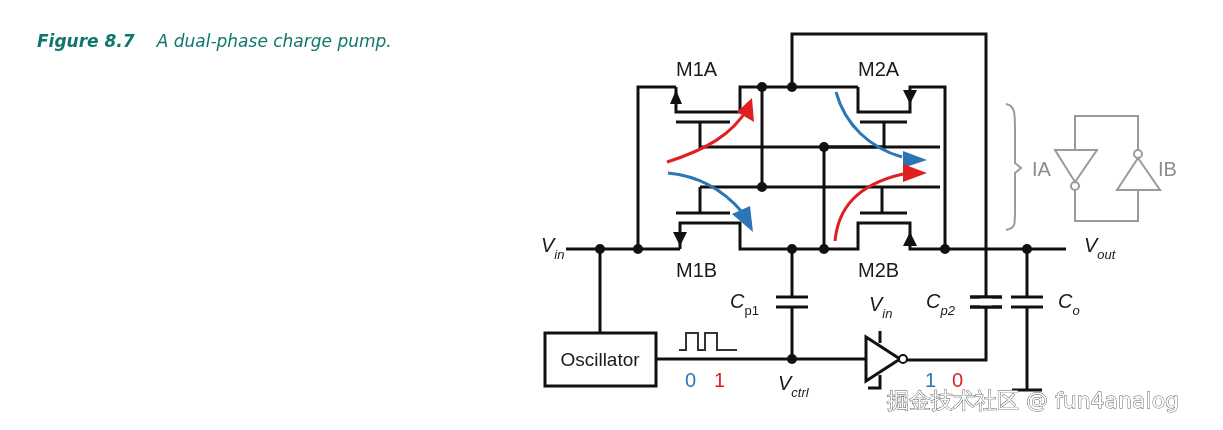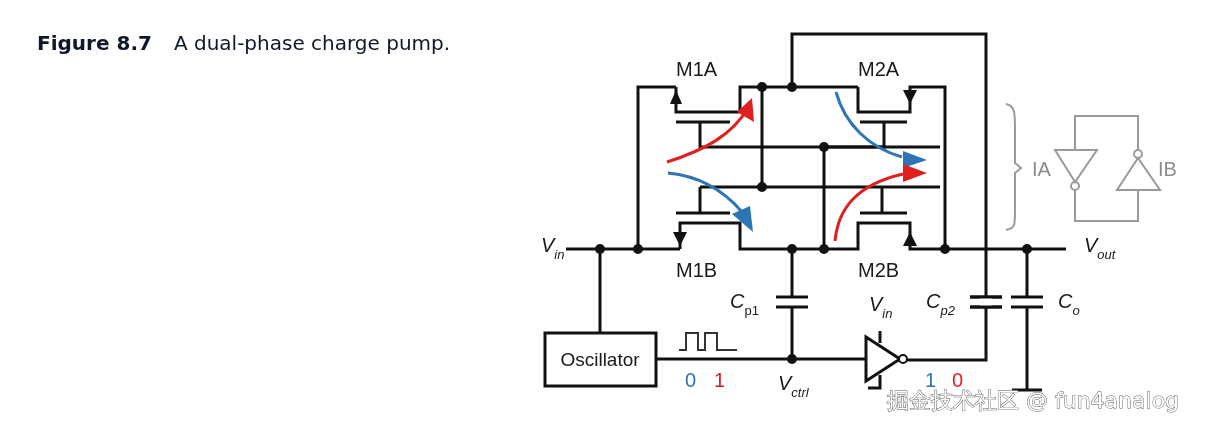--- a/index.html
+++ b/index.html
@@ -1,17 +1,17 @@
 <!DOCTYPE html>
 <html><head>
 <meta charset="utf-8">
 <style>
   html, body { margin: 0; padding: 0; background: #ffffff; }
   body { width: 1223px; height: 430px; position: relative; overflow: hidden; }
-  .caption { position: absolute; left: 37px; top: 31px; font-family: "DejaVu Sans", sans-serif; font-size: 20px; color: #0f172a; white-space: nowrap; }
+  .caption { position: absolute; left: 37px; top: 31px; font-family: "DejaVu Sans", sans-serif; font-size: 17px; color: #0f766e; white-space: nowrap; font-style: italic; }
   .caption .num { font-weight: bold; margin-right: 22px; }
   svg { position: absolute; left: 0; top: 0; }
   .lbl { font-family: "Liberation Sans", sans-serif; font-size: 20px; fill: #1a1a1a; }
   .ital { font-style: italic; }
   .sub { font-size: 13px; font-style: italic; }
   .gray { fill: #8c8c8c; }
   .blue { fill: #2e75b6; }
   .red { fill: #e02020; }
   .watermark { font-family: "DejaVu Sans", sans-serif; font-size: 22px; fill: #ffffff; stroke: #555; stroke-width: 0.9px; paint-order: stroke; }
 </style>

